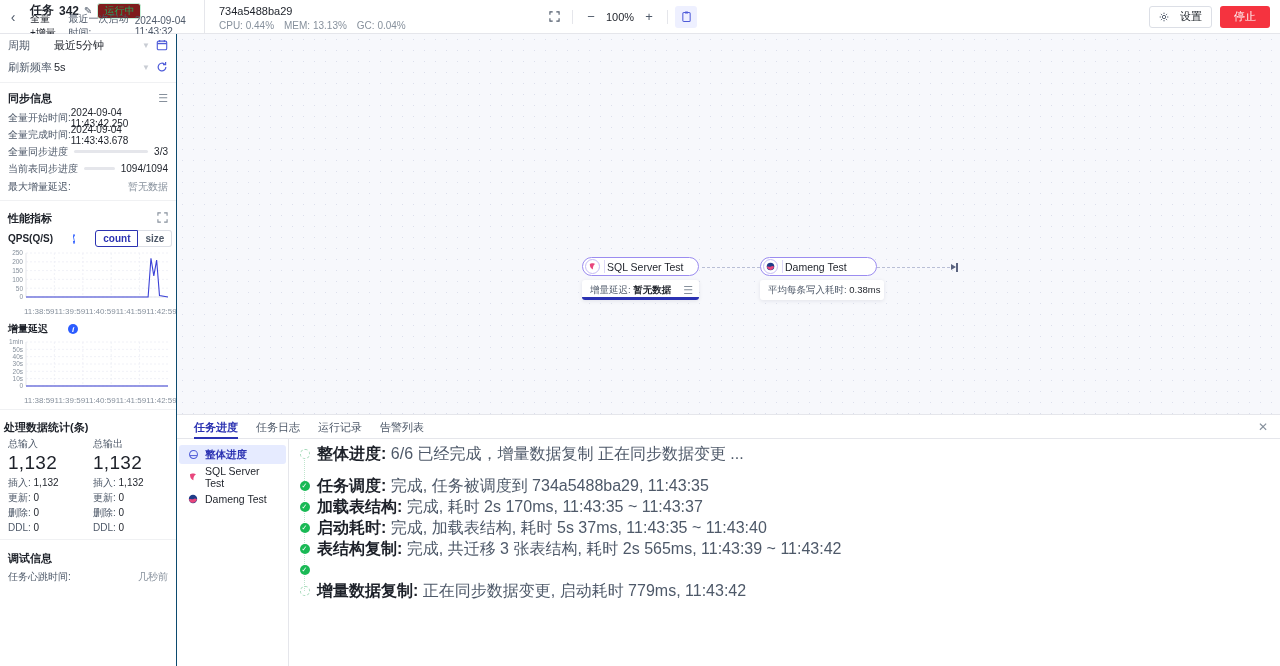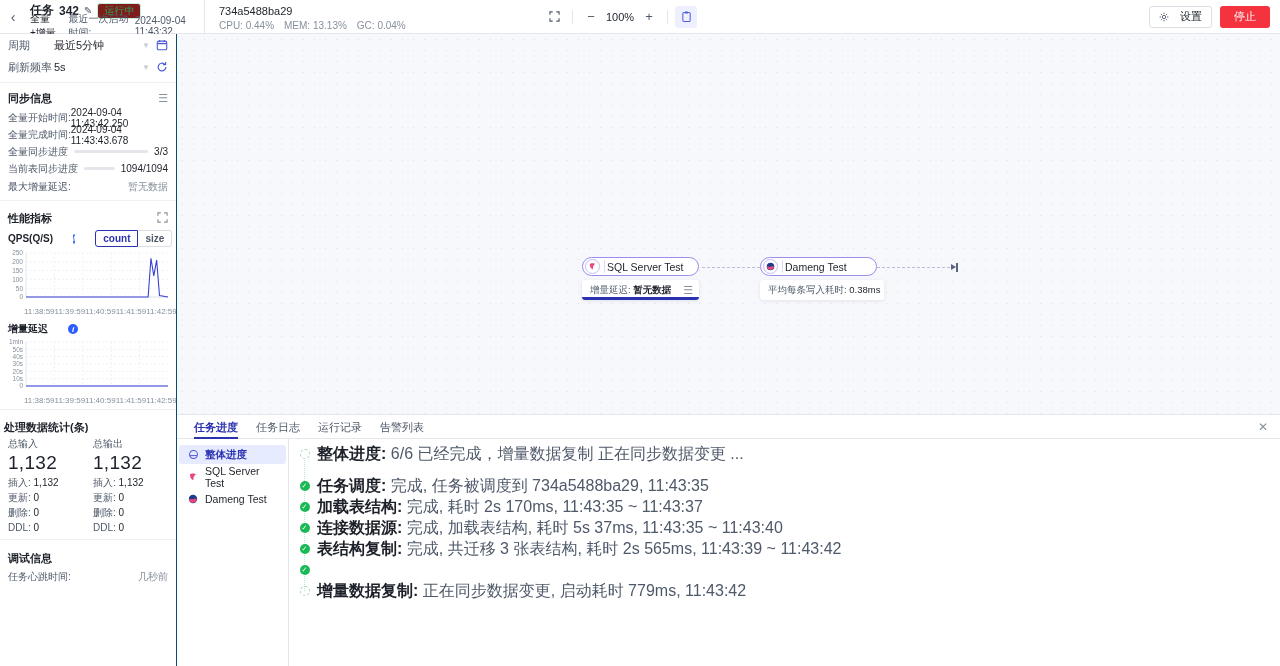--- a/index.html
+++ b/index.html
@@ -576,21 +576,21 @@
               <span>完成, 耗时 2s 170ms, 11:43:35 ~ 11:43:37</span>
             </span>
           </div>
 
           <div class="step">
             <span class="step-dot">
                 <span class="dot-done">✓</span>
               </span>
             <span class="step-conn"></span>
             <span class="step-txt">
-              <b>连接数据源:</b>
+              <b>启动耗时:</b>
               <span>完成, 加载表结构, 耗时 5s 37ms, 11:43:35 ~ 11:43:40</span>
             </span>
           </div>
 
           <div class="step">
             <span class="step-dot">
                 <span class="dot-done">✓</span>
               </span>
             <span class="step-conn"></span>
             <span class="step-txt">

